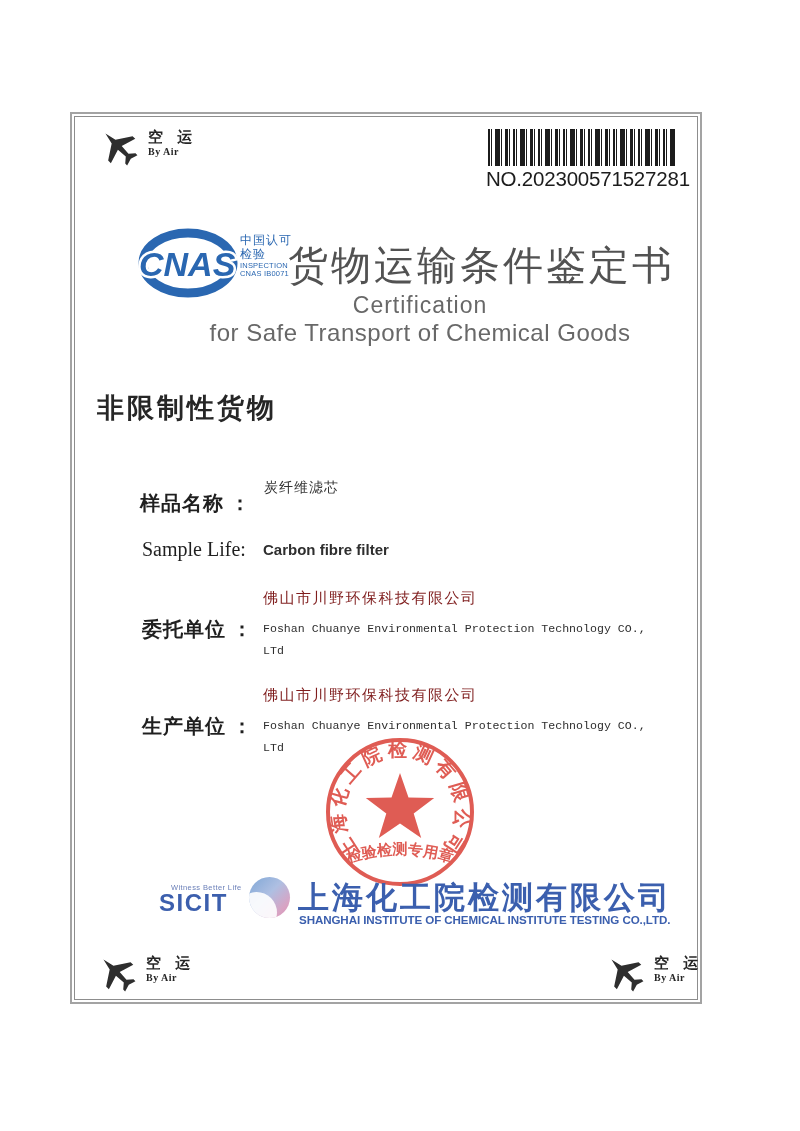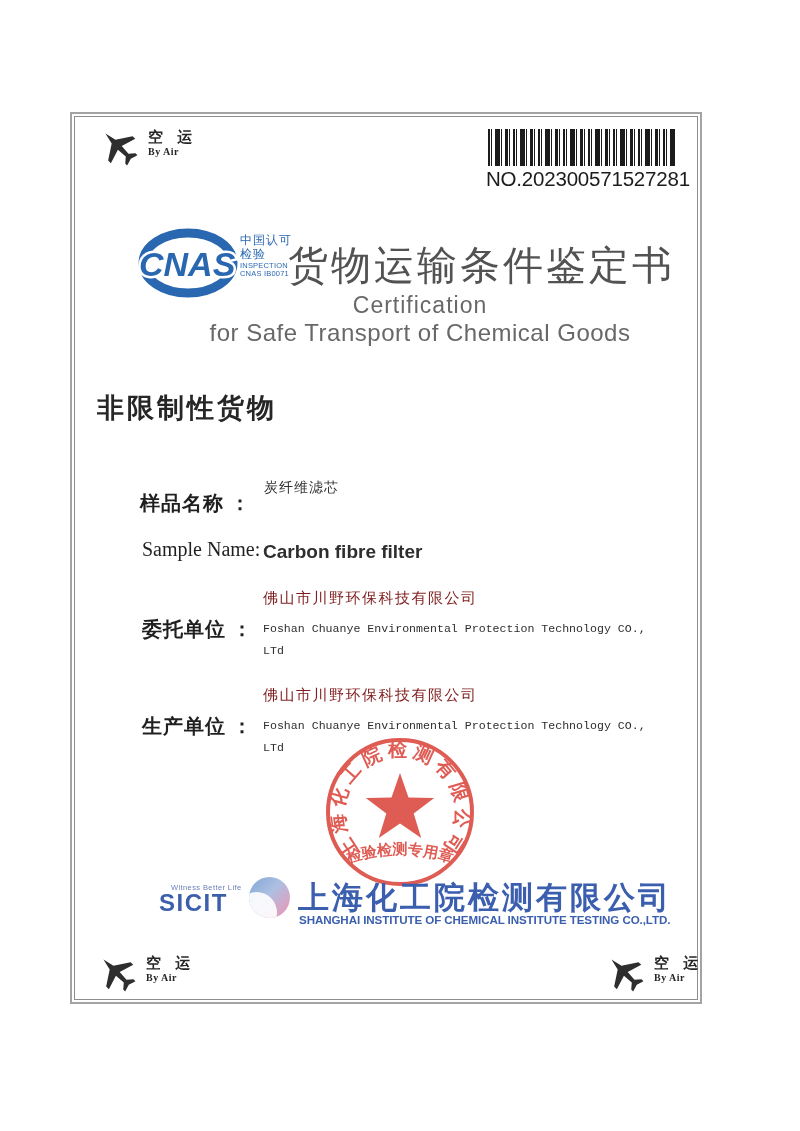--- a/index.html
+++ b/index.html
@@ -42,21 +42,21 @@
   .lab{position:absolute;font-size:20px;font-weight:bold;color:#1f1f1f;
     font-family:"Liberation Serif","DejaVu Serif",serif;letter-spacing:1px;}
   .val-cn{position:absolute;font-size:14px;color:#333;
     font-family:"Liberation Serif","DejaVu Serif",serif;letter-spacing:1px;}
   .company-cn{position:absolute;font-size:15px;color:#7f1d1d;letter-spacing:1.5px;
     font-family:"Liberation Serif","DejaVu Serif",serif;}
   .val-mono{position:absolute;font-size:11.6px;color:#2e2e2e;line-height:22px;
     font-family:"Liberation Mono","DejaVu Sans Mono",monospace;white-space:pre-line;}
   .sample-en-label{position:absolute;left:142px;top:538px;font-size:20px;color:#1f1f1f;
     font-family:"Liberation Serif","DejaVu Serif",serif;}
-  .sample-en-value{position:absolute;left:263px;top:541px;font-size:19px;font-weight:600;color:#2e2e2e;}
+  .sample-en-value{position:absolute;left:263px;top:541px;font-size:15px;font-weight:600;color:#2e2e2e;}
   
   .stamp{position:absolute;left:315px;top:727px;mix-blend-mode:multiply;opacity:0.9;}
   
   .tagline{position:absolute;left:171px;top:883px;font-size:7.5px;color:#6a7fb8;letter-spacing:0.4px;}
   .wordmark{position:absolute;left:159px;top:889px;font-size:24px;font-weight:bold;
     color:#3c5fad;letter-spacing:1.5px;}
   .sphere{position:absolute;left:249px;top:877px;width:41px;height:41px;border-radius:50%;
     background:linear-gradient(135deg,#7fa7d6 0%,#aebfe2 45%,#d9a3c3 80%,#d490b4 100%);overflow:hidden;}
   .sphere:after{content:"";position:absolute;width:100%;height:100%;border-radius:50%;
     left:-32%;top:36%;background:#fff;opacity:0.9;}
@@ -102,21 +102,21 @@
     <div class="en">CNAS IB0071</div>
   </div>
 
   <div class="title-cn">货物运输条件鉴定书</div>
   <div class="title-en1">Certification</div>
   <div class="title-en2">for Safe Transport of Chemical Goods</div>
   <div class="classification">非限制性货物</div>
 
   <div class="lab" style="left:140px;top:474px;margin-top:16px;">样品名称 ：</div>
   <div class="val-cn" style="left:264px;top:479px;">炭纤维滤芯</div>
-  <div class="sample-en-label">Sample Name:</div>
+  <div class="sample-en-label">Sample Life:</div>
   <div class="sample-en-value">Carbon fibre filter</div>
 
   <div class="company-cn" style="left:263px;top:589px;">佛山市川野环保科技有限公司</div>
   <div class="lab" style="left:142px;top:616px;">委托单位 ：</div>
   <div class="val-mono" style="left:263px;top:618px;">Foshan Chuanye Environmental Protection Technology CO.,
 LTd</div>
 
   <div class="company-cn" style="left:263px;top:686px;">佛山市川野环保科技有限公司</div>
   <div class="lab" style="left:142px;top:713px;">生产单位 ：</div>
   <div class="val-mono" style="left:263px;top:715px;">Foshan Chuanye Environmental Protection Technology CO.,

